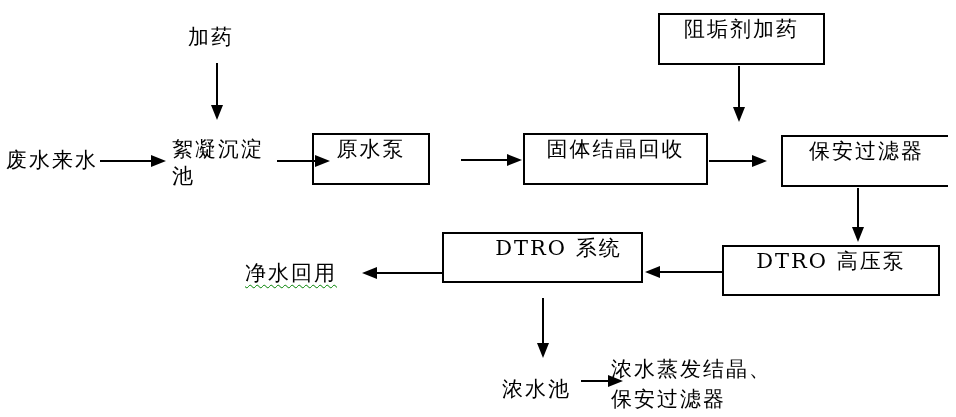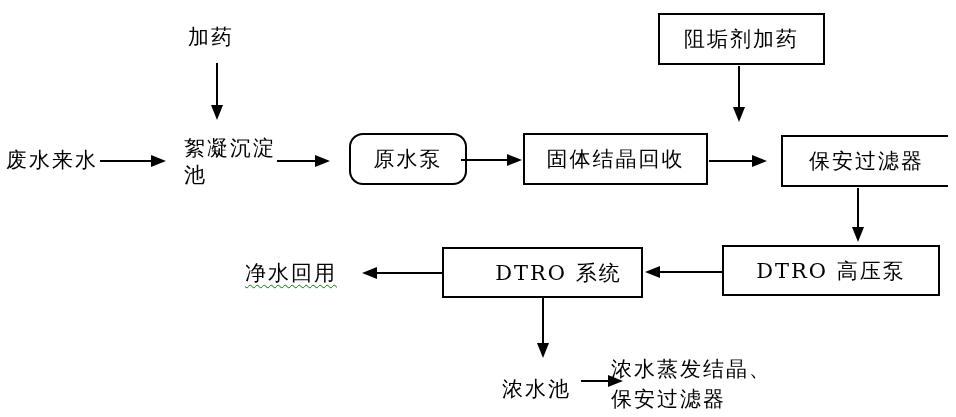--- a/index.html
+++ b/index.html
@@ -19,21 +19,21 @@
     line-height: 27px;
     white-space: nowrap;
   }
   .t.multi { white-space: normal; }
   .box {
     position: absolute;
     box-sizing: border-box;
     border: 2px solid #000000;
     background: #ffffff;
     display: flex;
-    align-items: center;
+    align-items: flex-start;
     justify-content: center;
     font-size: 21px;
     letter-spacing: 2px;
     white-space: nowrap;
   }
   .squiggle {
     text-decoration-line: underline;
     text-decoration-style: wavy;
     text-decoration-color: #008000;
     text-decoration-thickness: 1px;
@@ -74,55 +74,55 @@
 </style>
 </head>
 <body>
 
 <div class="canvas">
 
   <div class="t" style="left:188px; top:24px;">加药</div>
 
   <div class="t" style="left:6px; top:148px;font-family:Liberation Mono, monospace;">废水来水</div>
 
-  <div class="t multi" style="left:184px; top:136px; width:104px;font-family:Liberation Mono, monospace;">
+  <div class="t multi" style="left:172px; top:136px; width:104px;">
     <div>絮凝沉淀</div>
     <div>池</div>
   </div>
 
   <div class="t squiggle" style="left:245px; top:260px;">净水回用</div>
 
   <div class="t" style="left:502px; top:368px;margin-top:8px;">浓水池</div>
 
   <div class="t multi" style="left:611px; top:356px; width:180px; line-height:30px;font-family:Liberation Mono, monospace;">
     <div>浓水蒸发结晶、</div>
     <div>保安过滤器</div>
   </div>
 
   <div class="box" style="left:658px; top:13px; width:167px; height:52px;">
     <span>阻垢剂加药</span>
   </div>
 
-  <div class="box" style="left:349px; top:133px; width:118px; height:52px;border-radius:14px;">
+  <div class="box" style="left:312px; top:133px; width:118px; height:52px;">
     <span>原水泵</span>
   </div>
 
   <div class="box" style="left:523px; top:133px; width:185px; height:52px;">
     <span>固体结晶回收</span>
   </div>
 
   <div class="box" style="left:769px; top:135px; width:171px; height:52px;margin-left:12px;">
     <span>保安过滤器</span>
   </div>
 
   <div class="box" style="left:722px; top:245px; width:218px; height:51px;">
     <span>DTRO 高压泵</span>
   </div>
 
-  <div class="box" style="left:442px; top:247px; width:201px; height:51px;padding-left:32px;">
+  <div class="box" style="left:442px; top:232px; width:201px; height:51px;padding-left:32px;">
     <span>DTRO 系统</span>
   </div>
 
   <div class="arr arr-down" style="left:211px; top:63px; height:57px;"></div>
 
   <div class="arr arr-right" style="left:100px; top:155px; width:66px;"></div>
 
   <div class="arr arr-right" style="left:277px; top:155px; width:53px;"></div>
 
   <div class="arr arr-right" style="left:461px; top:154px; width:61px;"></div>

